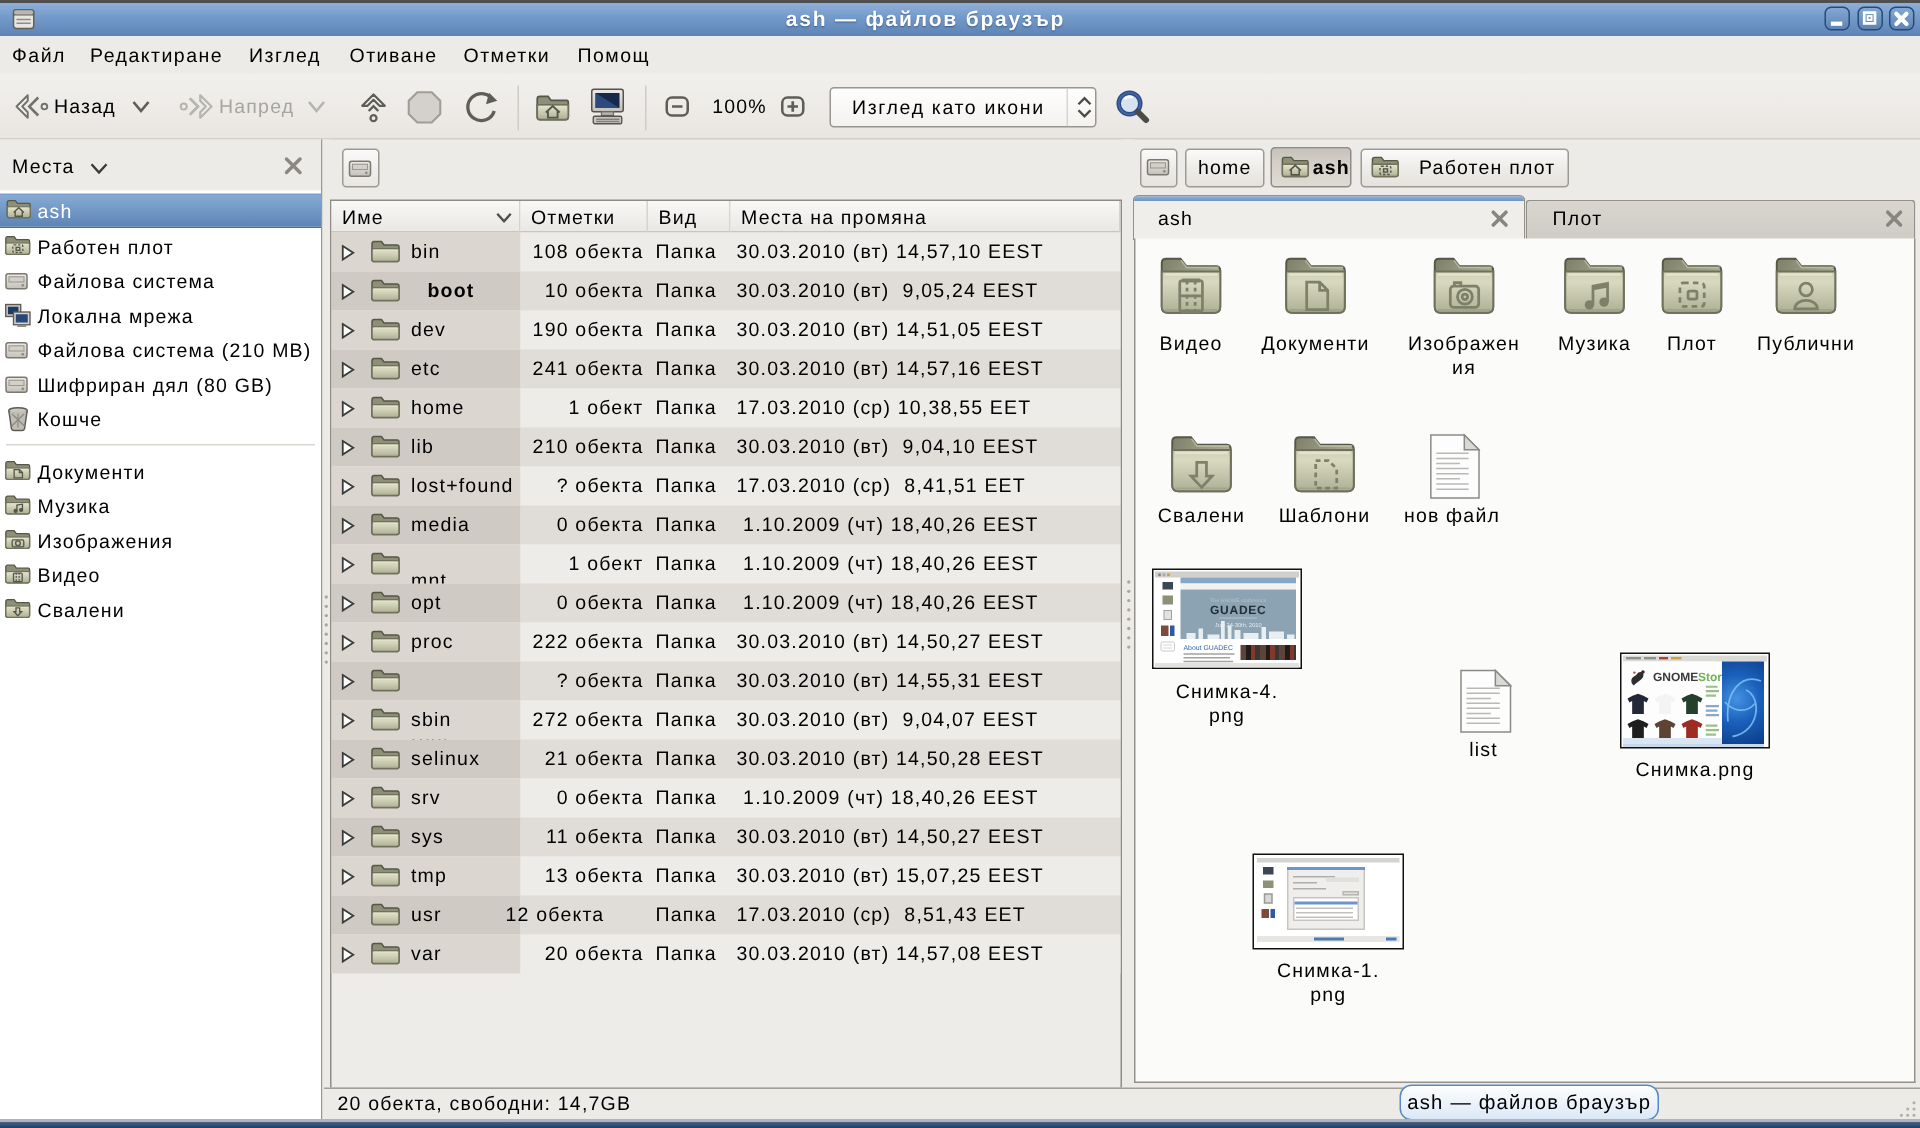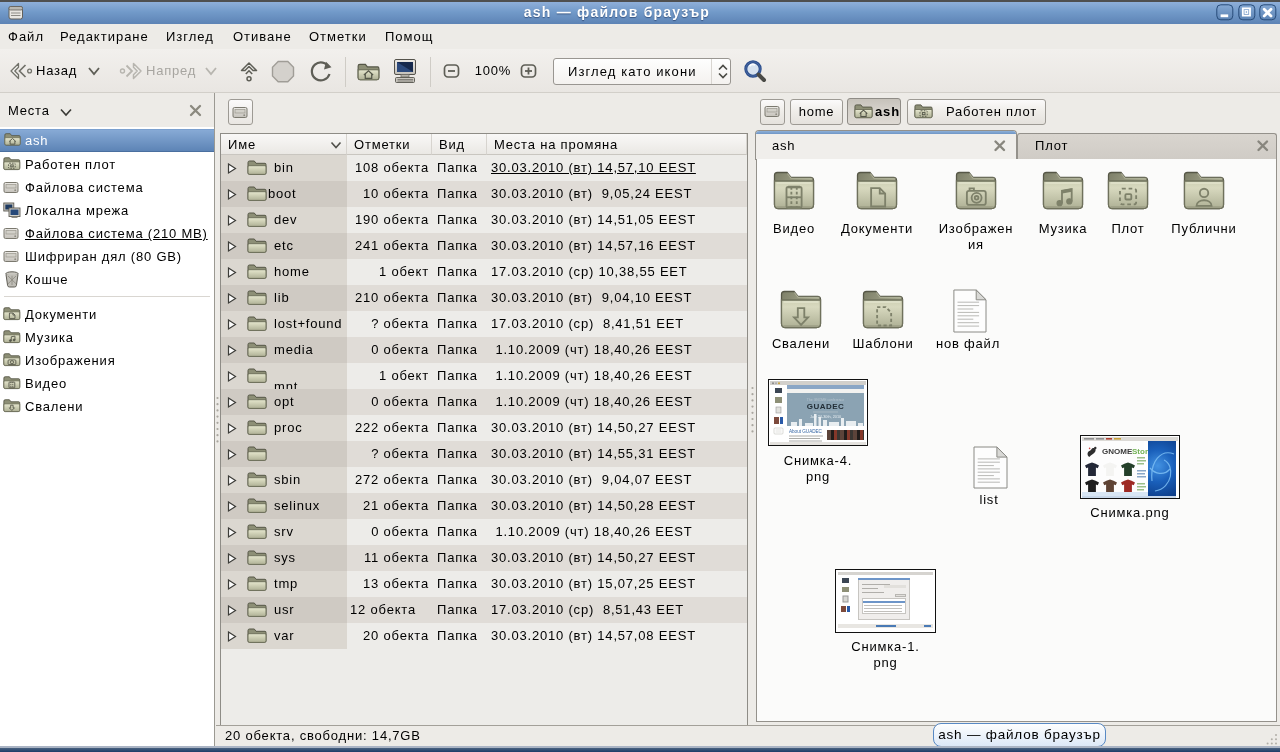--- a/index.html
+++ b/index.html
@@ -184,21 +184,21 @@
 <rect x="6" y="6" width="11" height="8.5" fill="#d4d2cb" stroke="#5c5a53" stroke-width=".9"></rect>
 <rect x="7.5" y="7.5" width="8" height="5.5" fill="#27497a"></rect>
     <rect x="8.5" y="14.5" width="6" height="1.5" fill="#8f8d85"></rect>
   </svg>
 <div style="position:absolute;left:25px;top:199px;width:185px;height:23px;line-height:23px;">Локална мрежа</div>
 <svg style="position:absolute;left:3px;top:225px;letter-spacing:normal;" width="17" height="17">
     <rect x="1" y="3.5" width="14" height="10" rx="1.5" fill="url(#gdrv)" stroke="#7b796f"></rect>
 <rect x="3" y="5.5" width="10" height="3.5" fill="#d2d0c9" stroke="#9a978e" stroke-width=".7"></rect>
 <circle cx="12.2" cy="11.2" r=".9" fill="#8d8a81"></circle>
   </svg>
-<div style="position:absolute;left:25px;top:222px;width:185px;height:23px;line-height:23px;text-decoration:underline;">Файлова система (210 MB)</div>
+<div style="position:absolute;left:25px;top:222px;width:185px;height:23px;line-height:23px;">Файлова система (210 MB)</div>
 <svg style="position:absolute;left:3px;top:248px;letter-spacing:normal;" width="17" height="17">
     <rect x="1" y="3.5" width="14" height="10" rx="1.5" fill="url(#gdrv)" stroke="#7b796f"></rect>
 <rect x="3" y="5.5" width="10" height="3.5" fill="#d2d0c9" stroke="#9a978e" stroke-width=".7"></rect>
 <circle cx="12.2" cy="11.2" r=".9" fill="#8d8a81"></circle>
   </svg>
 <div style="position:absolute;left:25px;top:245px;width:185px;height:23px;line-height:23px;">Шифриран дял (80 GB)</div>
 <svg style="position:absolute;left:4px;top:270px;letter-spacing:normal;" width="16" height="18">
     <ellipse cx="8" cy="3.8" rx="6.2" ry="2" fill="#c9c7c0" stroke="#5f5d55" stroke-width="1"></ellipse>
 <path d="M2,4.5 L3.6,15.5 Q3.8,17 5.5,17 H10.5 Q12.2,17 12.4,15.5 L14,4.5" fill="#bfbdb6" stroke="#5f5d55" stroke-width="1"></path>
 <g stroke="#8a887f" stroke-width=".8">
@@ -311,34 +311,34 @@
 <svg style="position:absolute;left:247px;top:159px;letter-spacing:normal;" width="21" height="18">
     <g transform="scale(1.0)">
 <path d="M1,3.5 Q1,2 2.5,2 H7.3 L9,4.3 H18 Q19,4.3 19,5.5 V13.8 Q19,15.4 17.4,15.4 H2.6 Q1,15.4 1,13.8 Z" fill="#8d8f76" stroke="#565747" stroke-width="1"></path>
 <path d="M1,6.9 H19 V13.8 Q19,15.4 17.4,15.4 H2.6 Q1,15.4 1,13.8 Z" fill="url(#gf)" stroke="#6f715c" stroke-width="1"></path>
 <path d="M2,7.9 H18" stroke="#e2e3cc" stroke-width="1" fill="none"></path>
 </g>
   </svg>
 <div style="position:absolute;left:274px;top:155px;width:72px;height:26px;line-height:26px;">bin</div>
 <div style="position:absolute;left:337px;top:155px;width:92px;height:26px;line-height:26px;text-align:right">108 обекта</div>
 <div style="position:absolute;left:437px;top:155px;width:48px;height:26px;line-height:26px;">Папка</div>
-<div style="position:absolute;left:491px;top:155px;width:254px;height:26px;line-height:26px;text-decoration:underline;">30.03.2010 (вт) 14,57,10 EEST</div>
+<div style="position:absolute;left:491px;top:155px;width:254px;height:26px;line-height:26px;">30.03.2010 (вт) 14,57,10 EEST</div>
 <div style="position:absolute;left:221px;top:181px;width:126px;height:26px;background:#cfcac3"></div>
 <div style="position:absolute;left:347px;top:181px;width:400px;height:26px;background:#e0dcd7"></div>
 <svg style="position:absolute;left:227px;top:189px;letter-spacing:normal;" width="11" height="12">
     <path d="M1.5,1 L8.5,5.5 L1.5,10 Z" fill="#fdfdfd" stroke="#3c3c38" stroke-width="1.2"></path>
   </svg>
 <svg style="position:absolute;left:247px;top:185px;letter-spacing:normal;" width="21" height="18">
     <g transform="scale(1.0)">
 <path d="M1,3.5 Q1,2 2.5,2 H7.3 L9,4.3 H18 Q19,4.3 19,5.5 V13.8 Q19,15.4 17.4,15.4 H2.6 Q1,15.4 1,13.8 Z" fill="#8d8f76" stroke="#565747" stroke-width="1"></path>
 <path d="M1,6.9 H19 V13.8 Q19,15.4 17.4,15.4 H2.6 Q1,15.4 1,13.8 Z" fill="url(#gf)" stroke="#6f715c" stroke-width="1"></path>
 <path d="M2,7.9 H18" stroke="#e2e3cc" stroke-width="1" fill="none"></path>
 </g>
   </svg>
-<div style="position:absolute;left:268px;top:181px;width:72px;height:26px;line-height:26px;">boot</div>
+<div style="position:absolute;left:285px;top:181px;width:72px;height:26px;line-height:26px;font-weight:bold;">boot</div>
 <div style="position:absolute;left:337px;top:181px;width:92px;height:26px;line-height:26px;text-align:right">10 обекта</div>
 <div style="position:absolute;left:437px;top:181px;width:48px;height:26px;line-height:26px;">Папка</div>
 <div style="position:absolute;left:491px;top:181px;width:254px;height:26px;line-height:26px;">30.03.2010 (вт)&nbsp; 9,05,24 EEST</div>
 <div style="position:absolute;left:221px;top:207px;width:126px;height:26px;background:#dbd7d0"></div>
 <div style="position:absolute;left:347px;top:207px;width:400px;height:26px;background:#edece9"></div>
 <svg style="position:absolute;left:227px;top:215px;letter-spacing:normal;" width="11" height="12">
     <path d="M1.5,1 L8.5,5.5 L1.5,10 Z" fill="#fdfdfd" stroke="#3c3c38" stroke-width="1.2"></path>
   </svg>
 <svg style="position:absolute;left:247px;top:211px;letter-spacing:normal;" width="21" height="18">
     <g transform="scale(1.0)">
@@ -581,21 +581,21 @@
     <path d="M1.5,1 L8.5,5.5 L1.5,10 Z" fill="#fdfdfd" stroke="#3c3c38" stroke-width="1.2"></path>
   </svg>
 <svg style="position:absolute;left:247px;top:601px;letter-spacing:normal;" width="21" height="18">
     <g transform="scale(1.0)">
 <path d="M1,3.5 Q1,2 2.5,2 H7.3 L9,4.3 H18 Q19,4.3 19,5.5 V13.8 Q19,15.4 17.4,15.4 H2.6 Q1,15.4 1,13.8 Z" fill="#8d8f76" stroke="#565747" stroke-width="1"></path>
 <path d="M1,6.9 H19 V13.8 Q19,15.4 17.4,15.4 H2.6 Q1,15.4 1,13.8 Z" fill="url(#gf)" stroke="#6f715c" stroke-width="1"></path>
 <path d="M2,7.9 H18" stroke="#e2e3cc" stroke-width="1" fill="none"></path>
 </g>
   </svg>
 <div style="position:absolute;left:274px;top:597px;width:72px;height:26px;line-height:26px;">usr</div>
-<div style="position:absolute;left:337px;top:597px;width:92px;height:26px;line-height:26px;text-align:center">12 обекта</div>
+<div style="position:absolute;left:337px;top:597px;width:92px;height:26px;line-height:26px;text-align:left">12 обекта</div>
 <div style="position:absolute;left:437px;top:597px;width:48px;height:26px;line-height:26px;">Папка</div>
 <div style="position:absolute;left:491px;top:597px;width:254px;height:26px;line-height:26px;">17.03.2010 (ср)&nbsp; 8,51,43 EET</div>
 <div style="position:absolute;left:221px;top:623px;width:126px;height:26px;background:#dbd7d0"></div>
 <div style="position:absolute;left:347px;top:623px;width:400px;height:26px;background:#edece9"></div>
 <svg style="position:absolute;left:227px;top:631px;letter-spacing:normal;" width="11" height="12">
     <path d="M1.5,1 L8.5,5.5 L1.5,10 Z" fill="#fdfdfd" stroke="#3c3c38" stroke-width="1.2"></path>
   </svg>
 <svg style="position:absolute;left:247px;top:627px;letter-spacing:normal;" width="21" height="18">
     <g transform="scale(1.0)">
 <path d="M1,3.5 Q1,2 2.5,2 H7.3 L9,4.3 H18 Q19,4.3 19,5.5 V13.8 Q19,15.4 17.4,15.4 H2.6 Q1,15.4 1,13.8 Z" fill="#8d8f76" stroke="#565747" stroke-width="1"></path>

